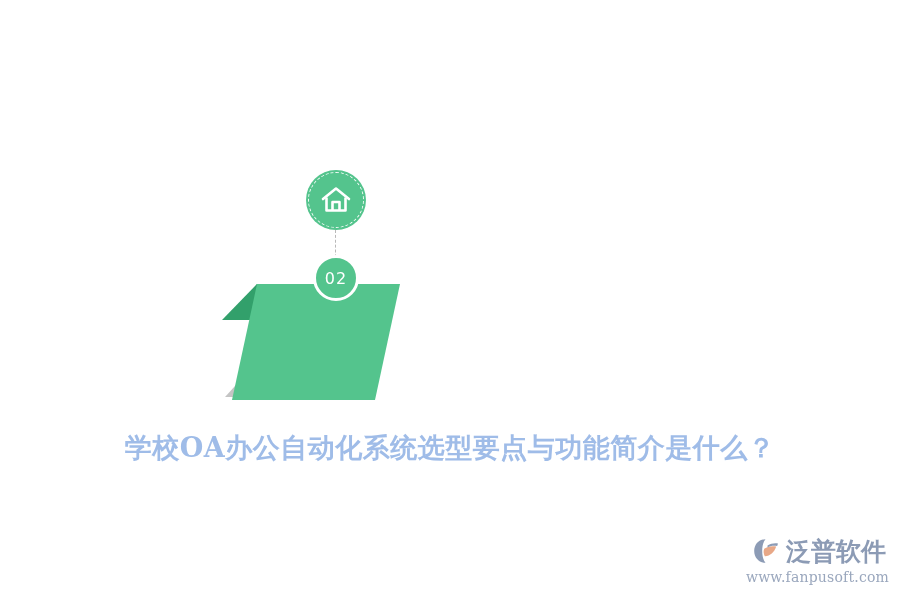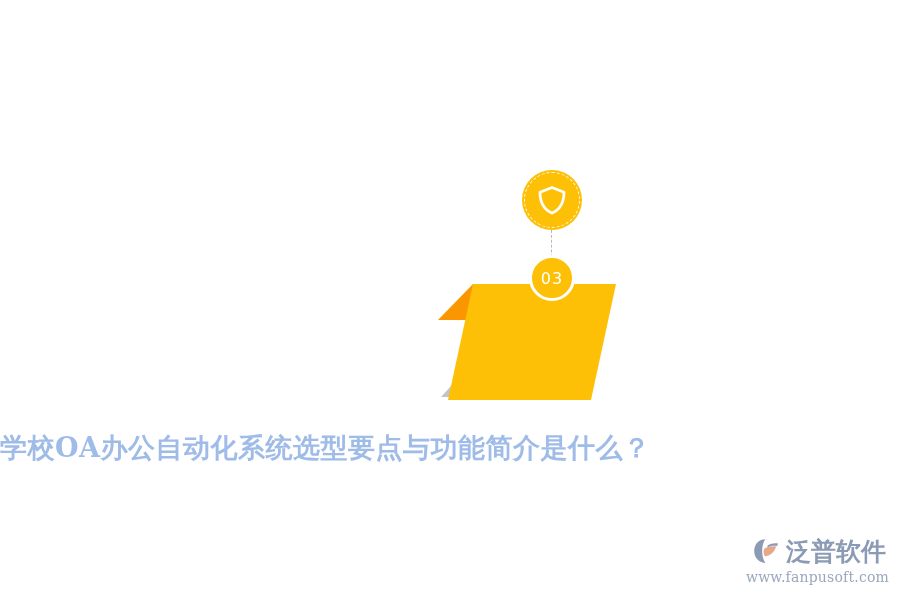--- a/index.html
+++ b/index.html
@@ -105,21 +105,21 @@
   }
   .group-green .num-badge { background: #54C48D; }
   .group-orange .num-badge { background: #FDC006; }
 
   
   #title {
     position: absolute;
     left: 0;
     right: 0;
     top: 430px;
-    text-align: left;
+    text-align: center;
     color: #9FBCE8;
     font-size: 27px;
     font-weight: bold;
     letter-spacing: 0.5px;
     font-family: "DejaVu Serif", "Liberation Serif", serif;
     white-space: nowrap;
   }
 
   
   #logo {
@@ -157,42 +157,48 @@
     letter-spacing: .2px;
     margin-top: 1px;
     padding-right: 1px;
   }
 </style>
 </head>
 <body>
 
 <div id="stage">
 
-
-  <div class="banner-group group-orange">
+  <div class="banner-group group-green">
 
     <svg class="banner-svg" viewBox="0 0 240 250">
+
       <polygon points="33,215 60,237 13,237" fill="#C4C4C4"></polygon>
-      <polygon points="45,124 10,160 45,160" fill="#FA9600"></polygon>
-      <polygon points="45,124 188,124 163,240 20,240" fill="#FDC006"></polygon>
+
+      <polygon points="45,124 22,160 10,160 10,160 45,160" fill="#32A06B"></polygon>
+      <polygon points="45,124 10,160 45,160" fill="#32A06B"></polygon>
+
+      <polygon points="45,124 188,124 163,240 20,240" fill="#54C48D"></polygon>
     </svg>
 
     <div class="icon-medallion">
       <span class="dashring"></span>
       <svg class="glyph" viewBox="0 0 34 34">
-        <path d="M17 4.5 L29 9.2 C29 19 25 26.5 17 30 C9 26.5 5 19 5 9.2 Z" fill="none" stroke="#ffffff" stroke-width="2.7" stroke-linejoin="round"></path>
+        <path d="M4 16 L17 5.5 L30 16" fill="none" stroke="#ffffff" stroke-width="2.6" stroke-linecap="round" stroke-linejoin="round"></path>
+        <path d="M7.5 14.5 L7.5 27.5 L26.5 27.5 L26.5 14.5" fill="none" stroke="#ffffff" stroke-width="2.6" stroke-linejoin="round"></path>
+        <path d="M13.5 27.5 L13.5 19 L20.5 19 L20.5 27.5" fill="none" stroke="#ffffff" stroke-width="2.6" stroke-linejoin="round"></path>
       </svg>
     </div>
 
     <div class="connector"></div>
 
     <div class="num-badge">
-      <span>03</span>
+      <span>02</span>
     </div>
   </div>
+
 
   <div id="title">学校OA办公自动化系统选型要点与功能简介是什么？</div>
 
   <div id="logo">
     <div class="logo-row">
       <svg class="logo-mark" viewBox="0 0 30 30">
         <path d="M14.5 3.2 C7.8 3.2 3.2 8.4 3.2 15 C3.2 21.6 7.8 26.8 14.5 26.8 C12.4 24.4 11.2 20.2 11.2 15 C11.2 9.8 12.4 5.6 14.5 3.2 Z" fill="#8C9BB5"></path>
         <path d="M13.2 12.8 C16.5 10.4 21.0 9.6 25.2 10.6 C23.4 16.6 18.6 20.4 13.8 20.2 C12.4 17.8 12.3 14.8 13.2 12.8 Z" fill="#E8A887"></path>
         <path d="M16.5 9.4 C19.8 7.4 23.6 6.8 27.0 7.4 L26.2 10.0 C22.8 9.2 19.2 9.8 16.5 11.4 Z" fill="#8C9BB5"></path>
       </svg>

